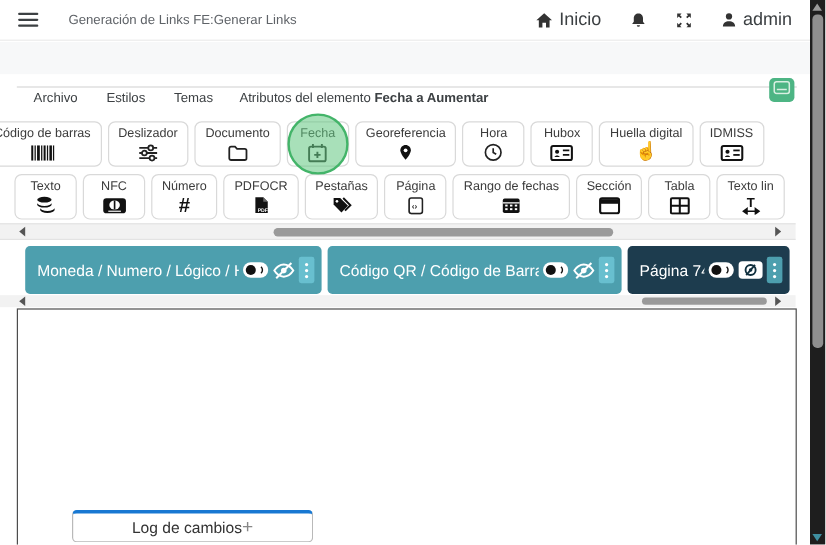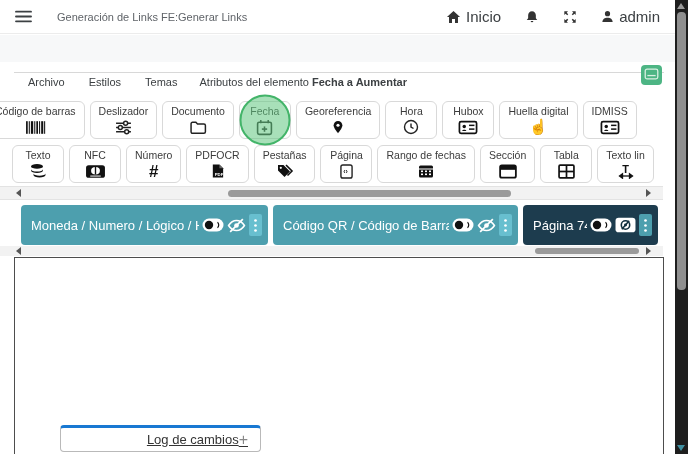--- a/index.html
+++ b/index.html
@@ -64,22 +64,22 @@
   .eltab:nth-child(3){width:135px;}
   .ettext{flex:1;white-space:nowrap;overflow:hidden;}
   .etic{display:inline-flex;align-items:center;justify-content:center;cursor:pointer;}
   .menuchip{width:13px;height:22px;border-radius:2px;}
 
   
   .canvas{position:absolute;top:257px;left:14px;width:650px;height:206px;border:1px solid #4d4d4d;
           background:#fff;box-sizing:border-box;}
   .logpanel{position:absolute;left:45px;top:167px;width:201px;height:27px;box-sizing:border-box;
             border:1px solid #b9b9b9;border-top:3px solid #1878d2;border-radius:4px;display:flex;
-            align-items:center;justify-content:flex-end;padding:0 12px;font-size:13px;color:#333;
-            background:#fff;cursor:pointer;text-decoration:underline;}
+            align-items:center;justify-content:center;padding:0 12px;font-size:13px;color:#333;
+            background:#fff;cursor:pointer;}
   .plus{color:#888;font-size:16px;}
 
   
   .vscroll{position:absolute;right:0;top:0;width:13px;height:454px;background:#1e1e1e;z-index:10;}
   .varrow{position:absolute;left:2px;width:0;height:0;cursor:pointer;}
   .vup{top:3px;border-left:4.5px solid transparent;border-right:4.5px solid transparent;border-bottom:6px solid #9a9a9a;}
   .vdown{bottom:3px;border-left:4.5px solid transparent;border-right:4.5px solid transparent;border-top:6px solid #3f8fa0;}
   .vthumb{position:absolute;top:12px;left:2px;width:9px;height:278px;background:#8f8f8f;border-radius:4px;cursor:pointer;}
 </style>
 </head>

